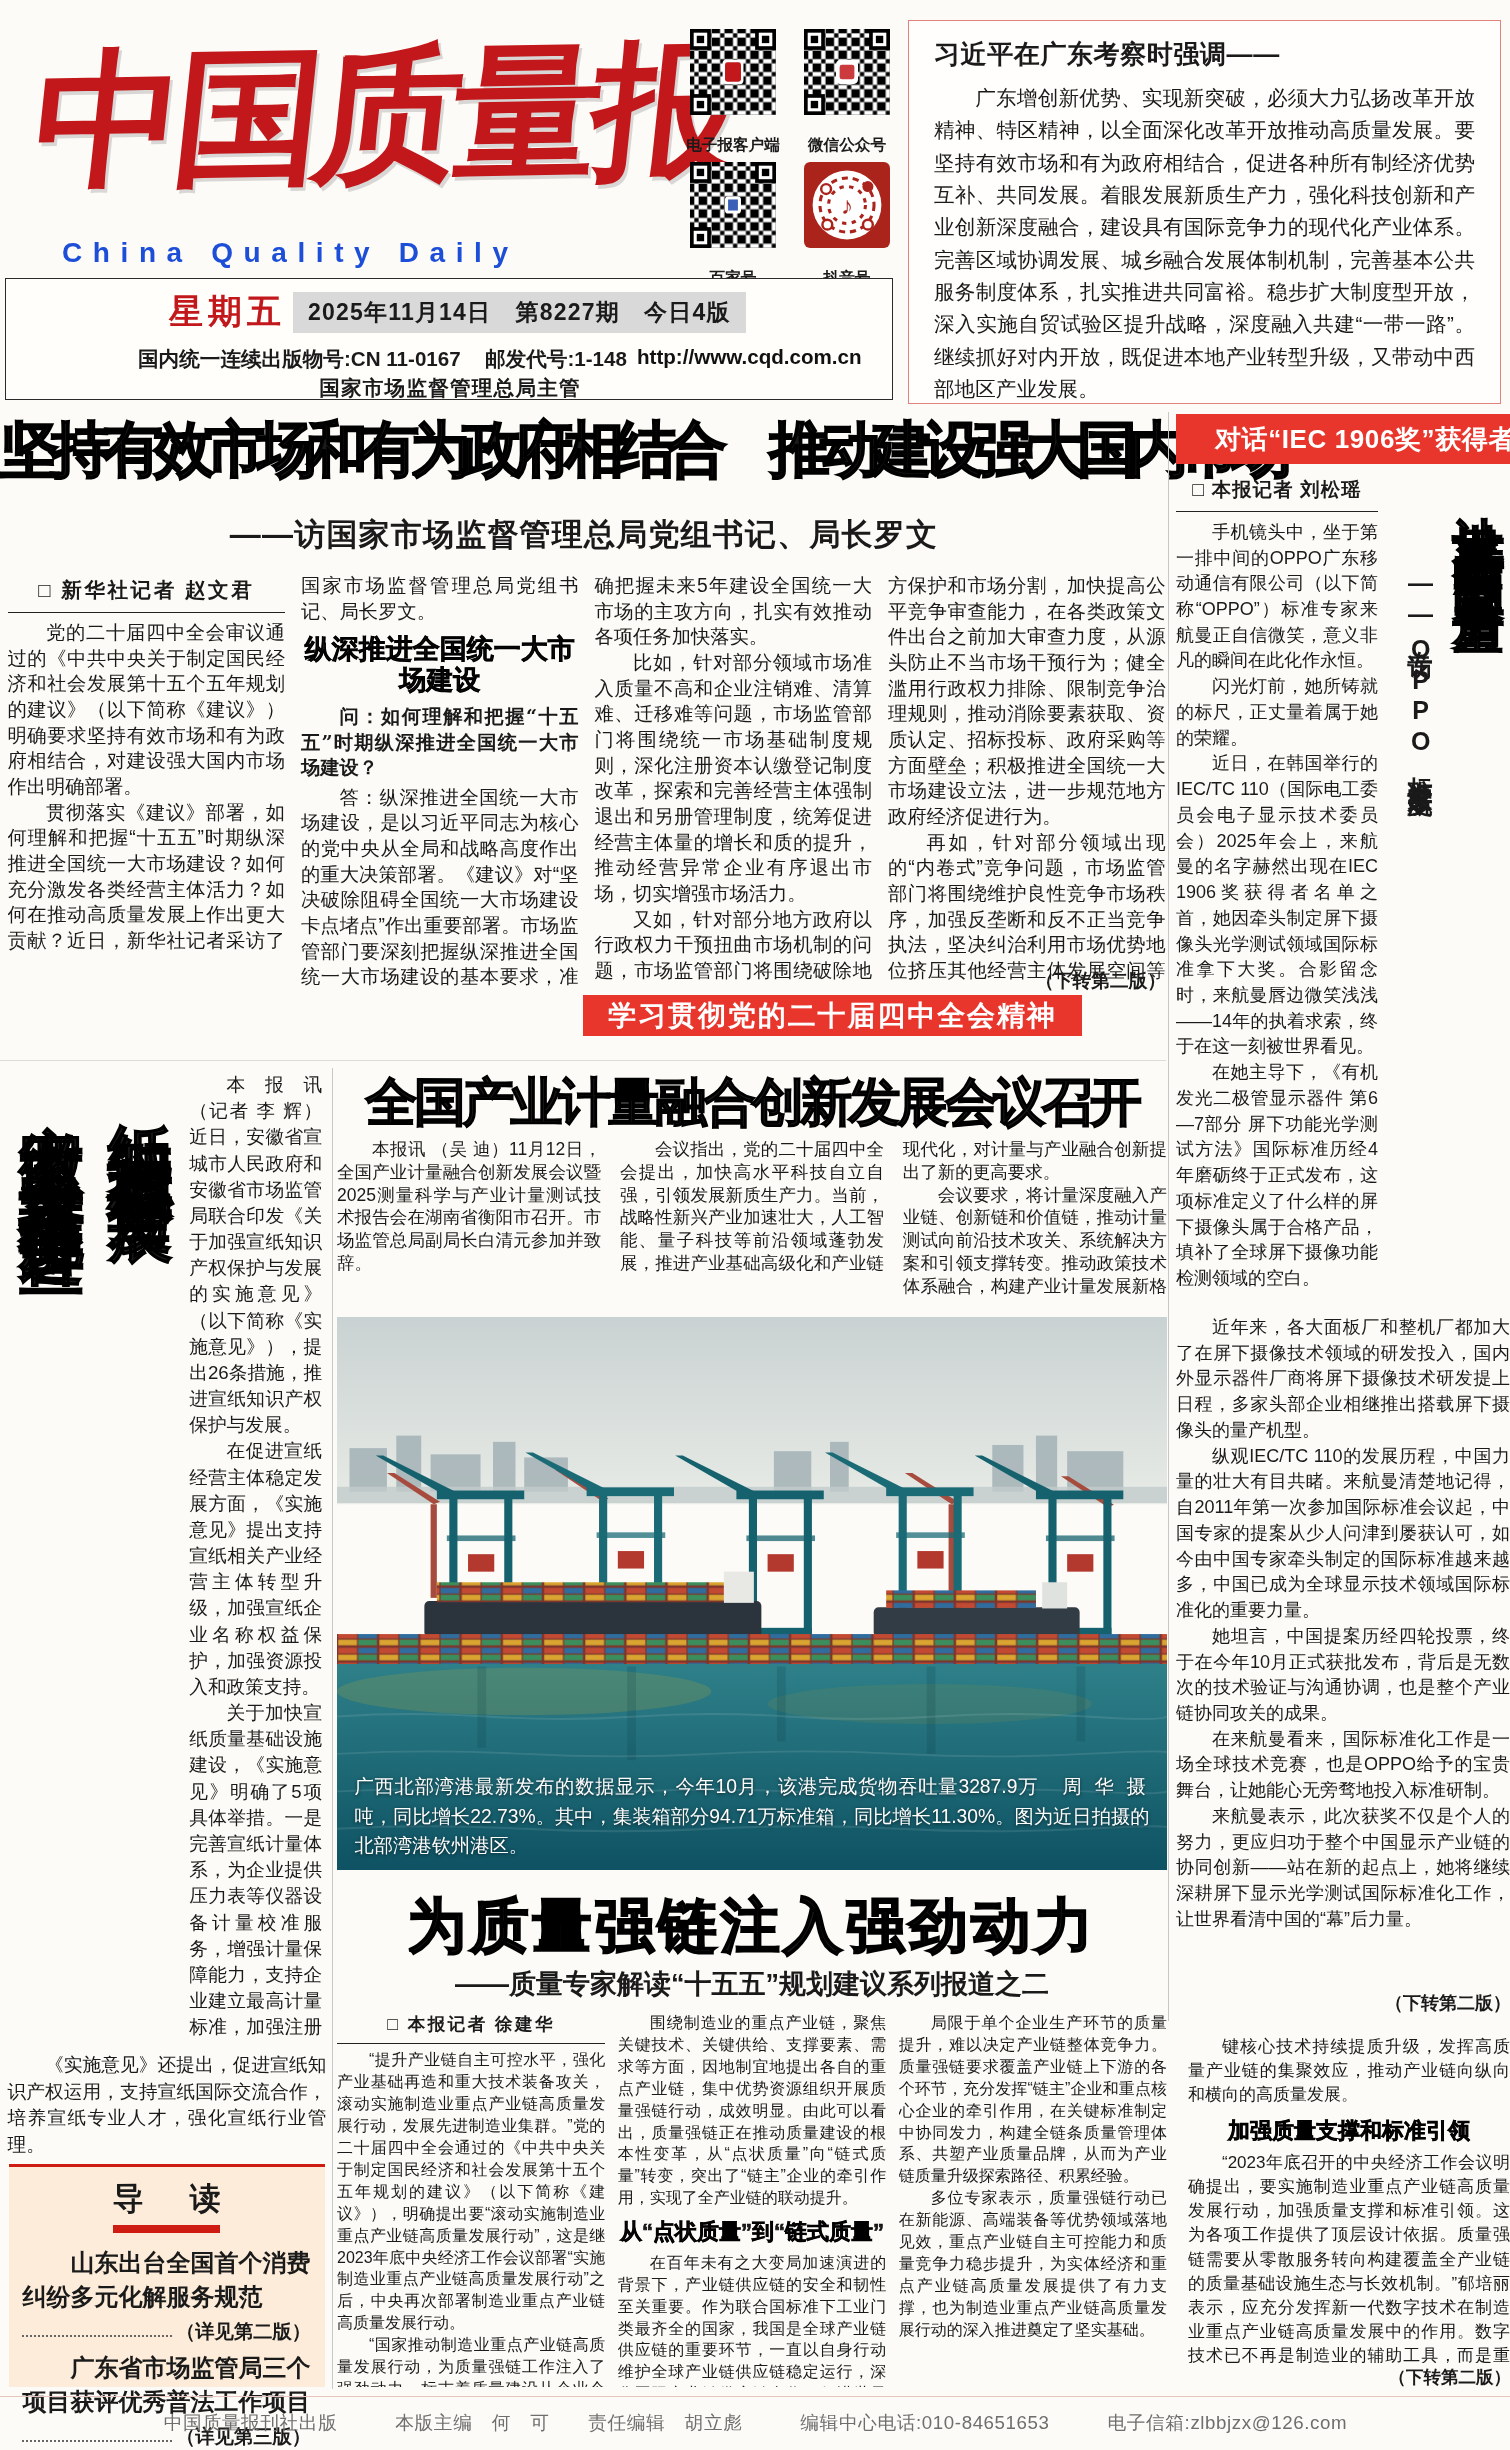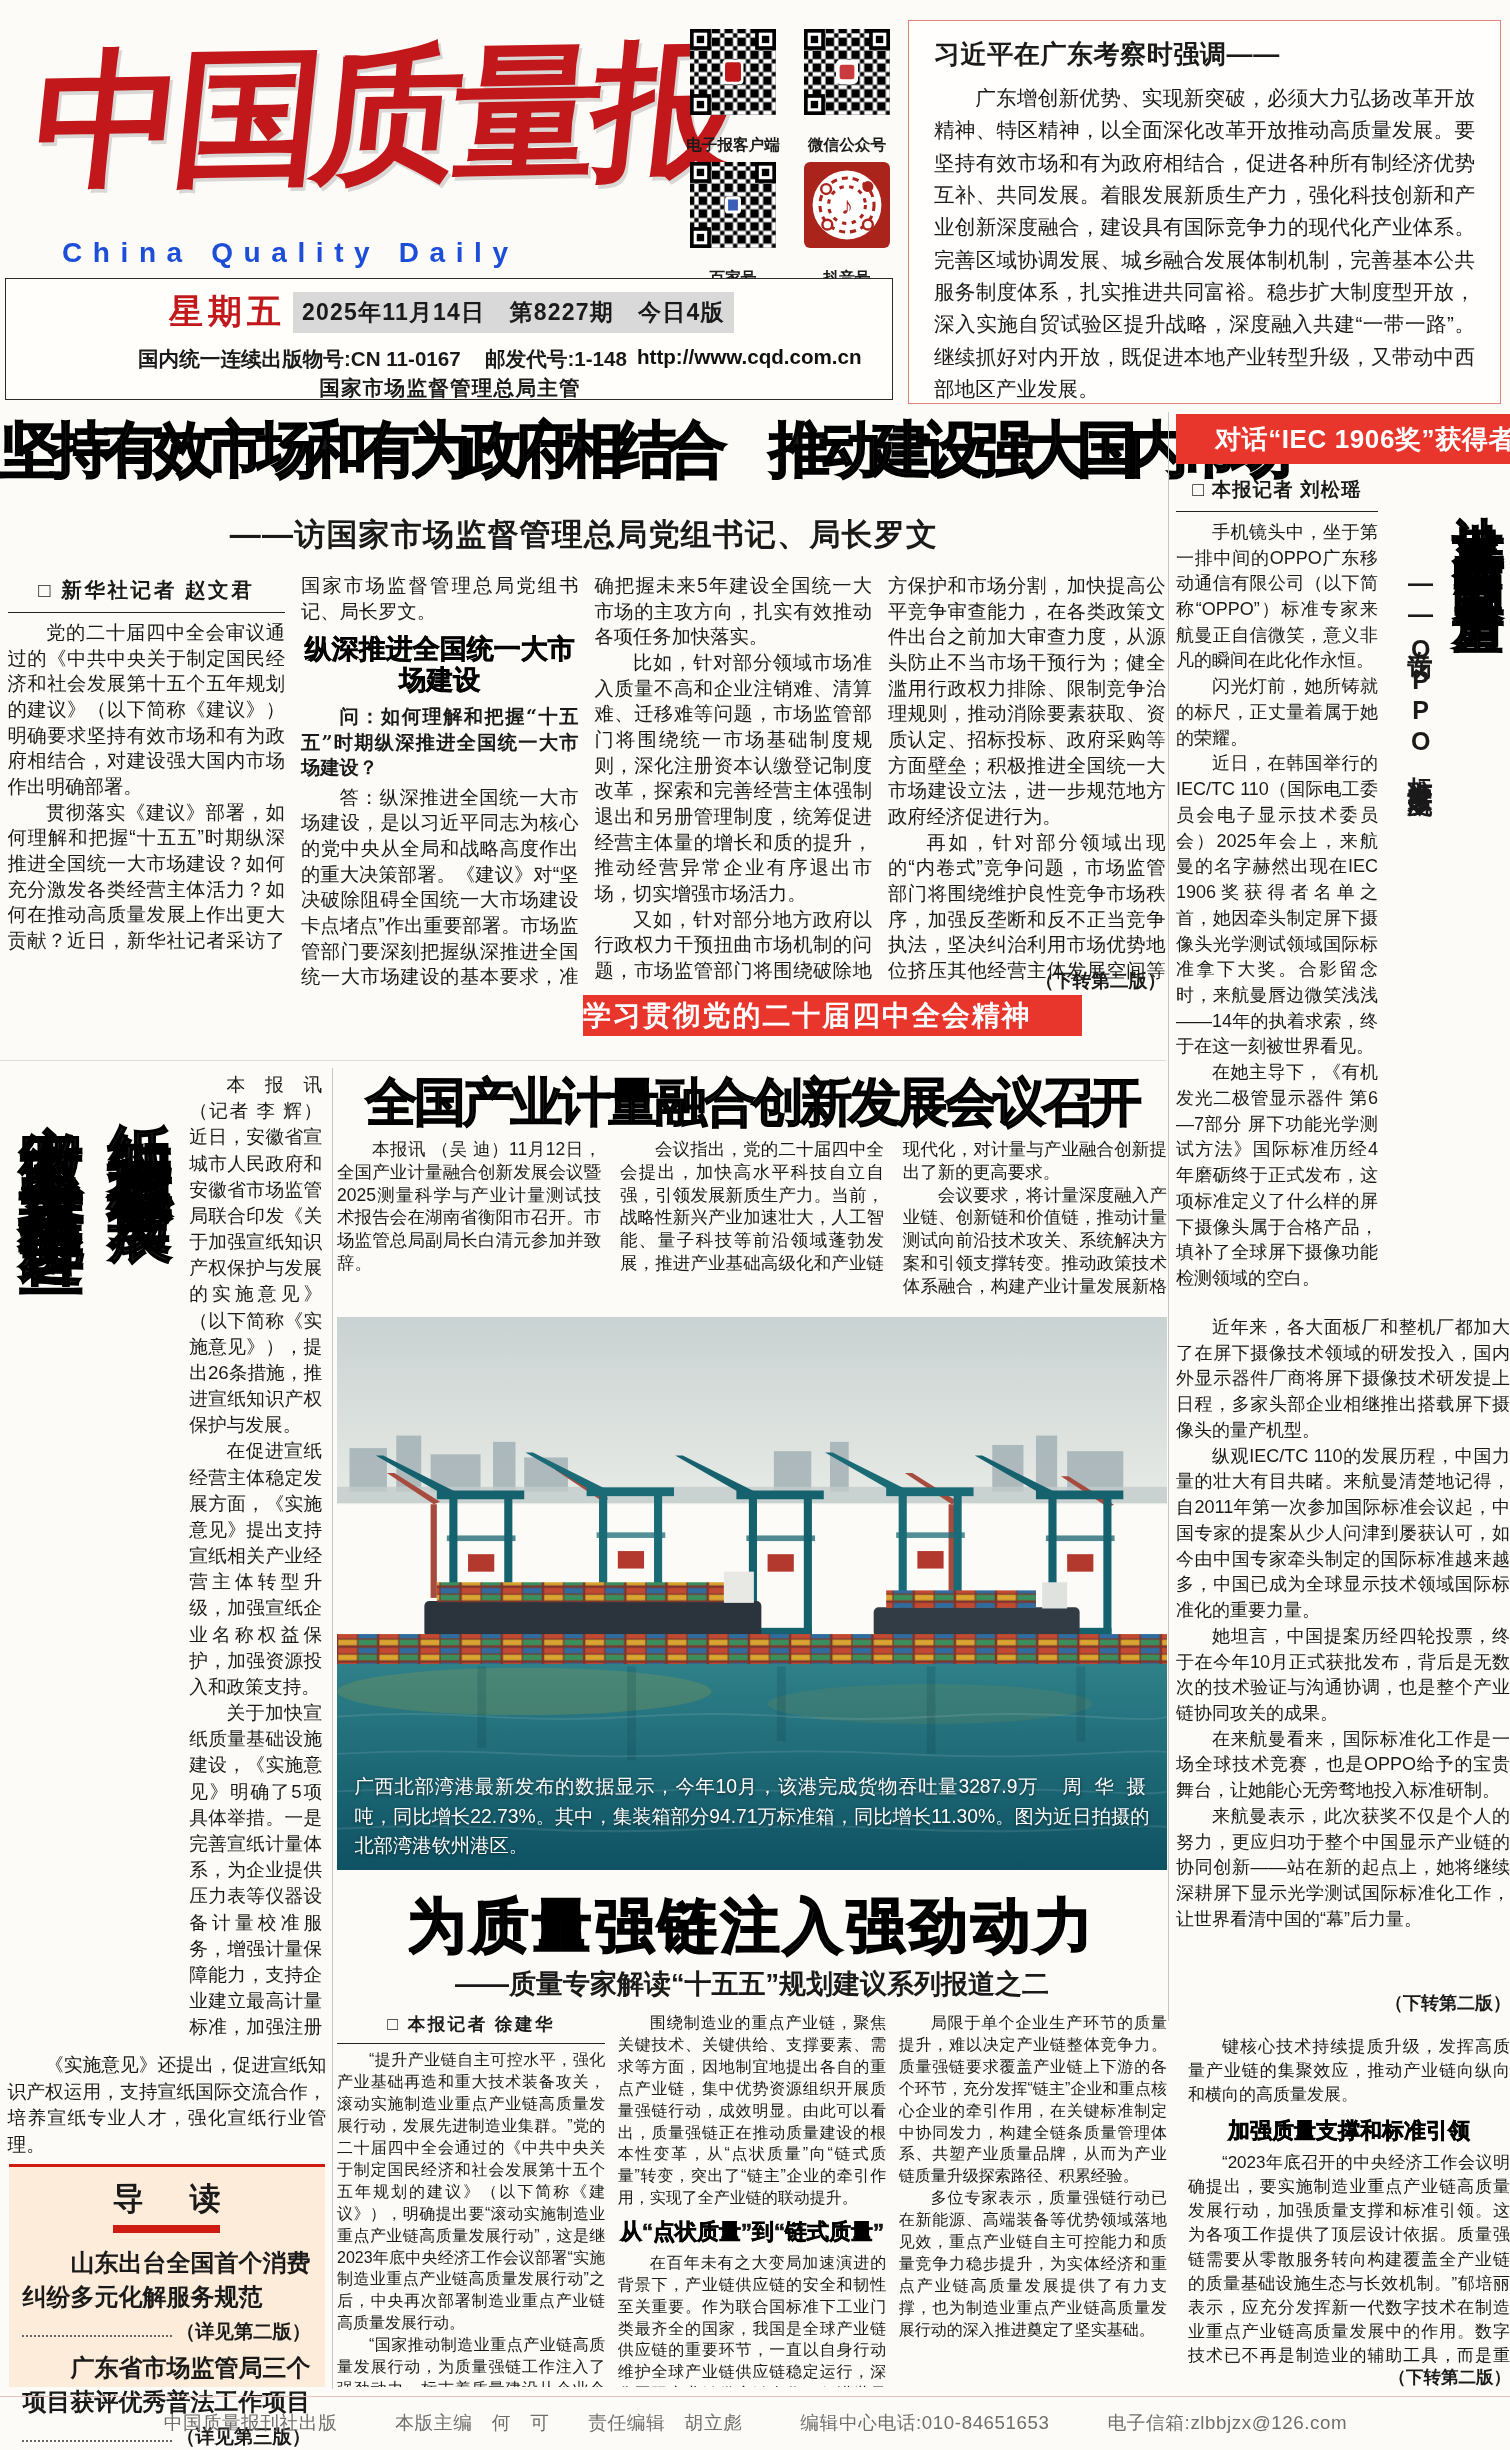--- a/index.html
+++ b/index.html
@@ -10,41 +10,41 @@
   
   #logo{left:36px;top:-17.5px;font-family:"DejaVu Serif",serif;font-weight:900;font-size:148px;line-height:262px;color:#c2181b;letter-spacing:-8.7px;transform:skewX(-7deg) rotate(-1deg);text-shadow:3.1px 3.7px 0 rgba(150,150,150,.35)}
   #logo-en{left:62px;top:237px;font-size:28px;font-weight:700;letter-spacing:10.6px;color:#1d4ed8}
   .qr-grid{left:686px;top:29px;width:206px;display:grid;grid-template-columns:94px 94px;gap:6.2px 20px}
   .qr-cell{width:94px;text-align:center}
   .qr-cell svg{width:86px;height:86px;display:block;margin:0 auto}
   .qr-label{font-size:15.6px;font-weight:700;margin-top:20px;white-space:nowrap}
   
   .datebox{left:5px;top:278px;width:888px;height:122px;border:1.2px solid #2b2b2b;background:#fffefb}
   .weekday{left:163px;top:10px;font-size:34px;font-weight:900;color:#c2181b;letter-spacing:5px}
-  .dateinfo{left:287px;top:12.5px;background:#d9d9d9;padding:5px 9px;font-size:23px;font-weight:700;letter-spacing:1.2px}
+  .dateinfo{left:287px;top:12.5px;background:#d9d9d9;padding:5px 15px;font-size:23px;font-weight:700;letter-spacing:1.2px}
   .pub-no{left:132px;top:66px;font-size:20.6px;font-weight:700}
   .post-code{left:479px;top:66px;font-size:20.6px;font-weight:700}
   .website{left:631px;top:66px;font-size:20.6px;font-weight:700;color:#111;text-decoration:none}
   .supervisor{left:0;top:95px;width:888px;text-align:center;font-size:20.6px;font-weight:700;letter-spacing:1.2px}
   
   .xi-box{left:908px;top:20px;width:593px;height:384px;border:1.9px solid #e2837b;background:#fffefc;padding:16px 25px}
   .xi-title{font-size:26px;font-weight:800;letter-spacing:0.6px;margin-bottom:10px}
   .xi-body{font-size:20.6px;line-height:1.57;text-align:justify;text-indent:2em}
   .xi-credit{text-align:right;font-size:19.3px;margin-top:7.5px}
   
   .lead-hl{left:0;top:410px;width:1168px;text-align:center;font-size:60px;font-weight:900;letter-spacing:-8.7px;-webkit-text-stroke:1.9px #000;white-space:nowrap}
   .lead-dek{left:0;top:514px;width:1168px;text-align:center;font-size:31px;font-weight:800;letter-spacing:1.2px}
   .lead-cols{left:7.5px;top:573px;width:1158px;height:429px;column-count:4;column-gap:16px;font-size:19.3px;line-height:1.33;text-align:justify;overflow:hidden}
   .fi{margin:0}
   .fi.p{text-indent:2em}
   .fi.by{text-align:center;text-indent:0;font-size:20.6px;font-weight:600;letter-spacing:2.5px;border-bottom:1.2px solid #222;padding:2.5px 0 8.7px;margin-bottom:7.5px;break-inside:avoid}
   .fi.sub{font-size:27px;font-weight:900;text-align:center;text-indent:0;margin:10px 0 7.5px;line-height:1.15;break-inside:avoid;-webkit-text-stroke:0.6px #000}
   .fi.q{font-weight:700;font-family:"DejaVu Serif",serif;text-indent:2em;margin:3.7px 0}
   .lead-jump{left:986px;top:968px;width:180px;text-align:right;font-size:18.7px;font-weight:700}
-  .study-banner{left:583px;top:995px;width:499px;height:41px;background:#e8362c;color:#fff;font-size:28px;font-weight:900;line-height:41px;letter-spacing:1.9px}
+  .study-banner{left:583px;top:995px;width:499px;height:41px;background:#e8362c;color:#fff;font-size:28px;font-weight:900;text-align:center;line-height:41px;letter-spacing:1.9px}
   
   .v-rule1{left:1168px;top:412px;width:1.2px;height:1609px;background:#c7c7c7}
   .v-rule2{left:332px;top:1068px;width:1.2px;height:1321px;background:#c7c7c7}
   .h-rule1{left:0;top:1060px;width:1166px;height:1.2px;background:#dcdcdc}
   .h-rule-footer{left:0;top:2396px;width:1511px;height:1.2px;background:#e6c6be}
   
   .left-art{left:7.5px;top:1072px;width:324px;height:971px;display:flex}
   .left-hl{display:flex}
   .left-hl span{writing-mode:vertical-rl;font-size:65px;font-weight:900;letter-spacing:8.7px;line-height:89px;height:964px;-webkit-text-stroke:1.2px #000}
   .left-body{width:133px;margin-left:3.7px;font-size:18.7px;line-height:1.4;text-align:justify;overflow:hidden}

